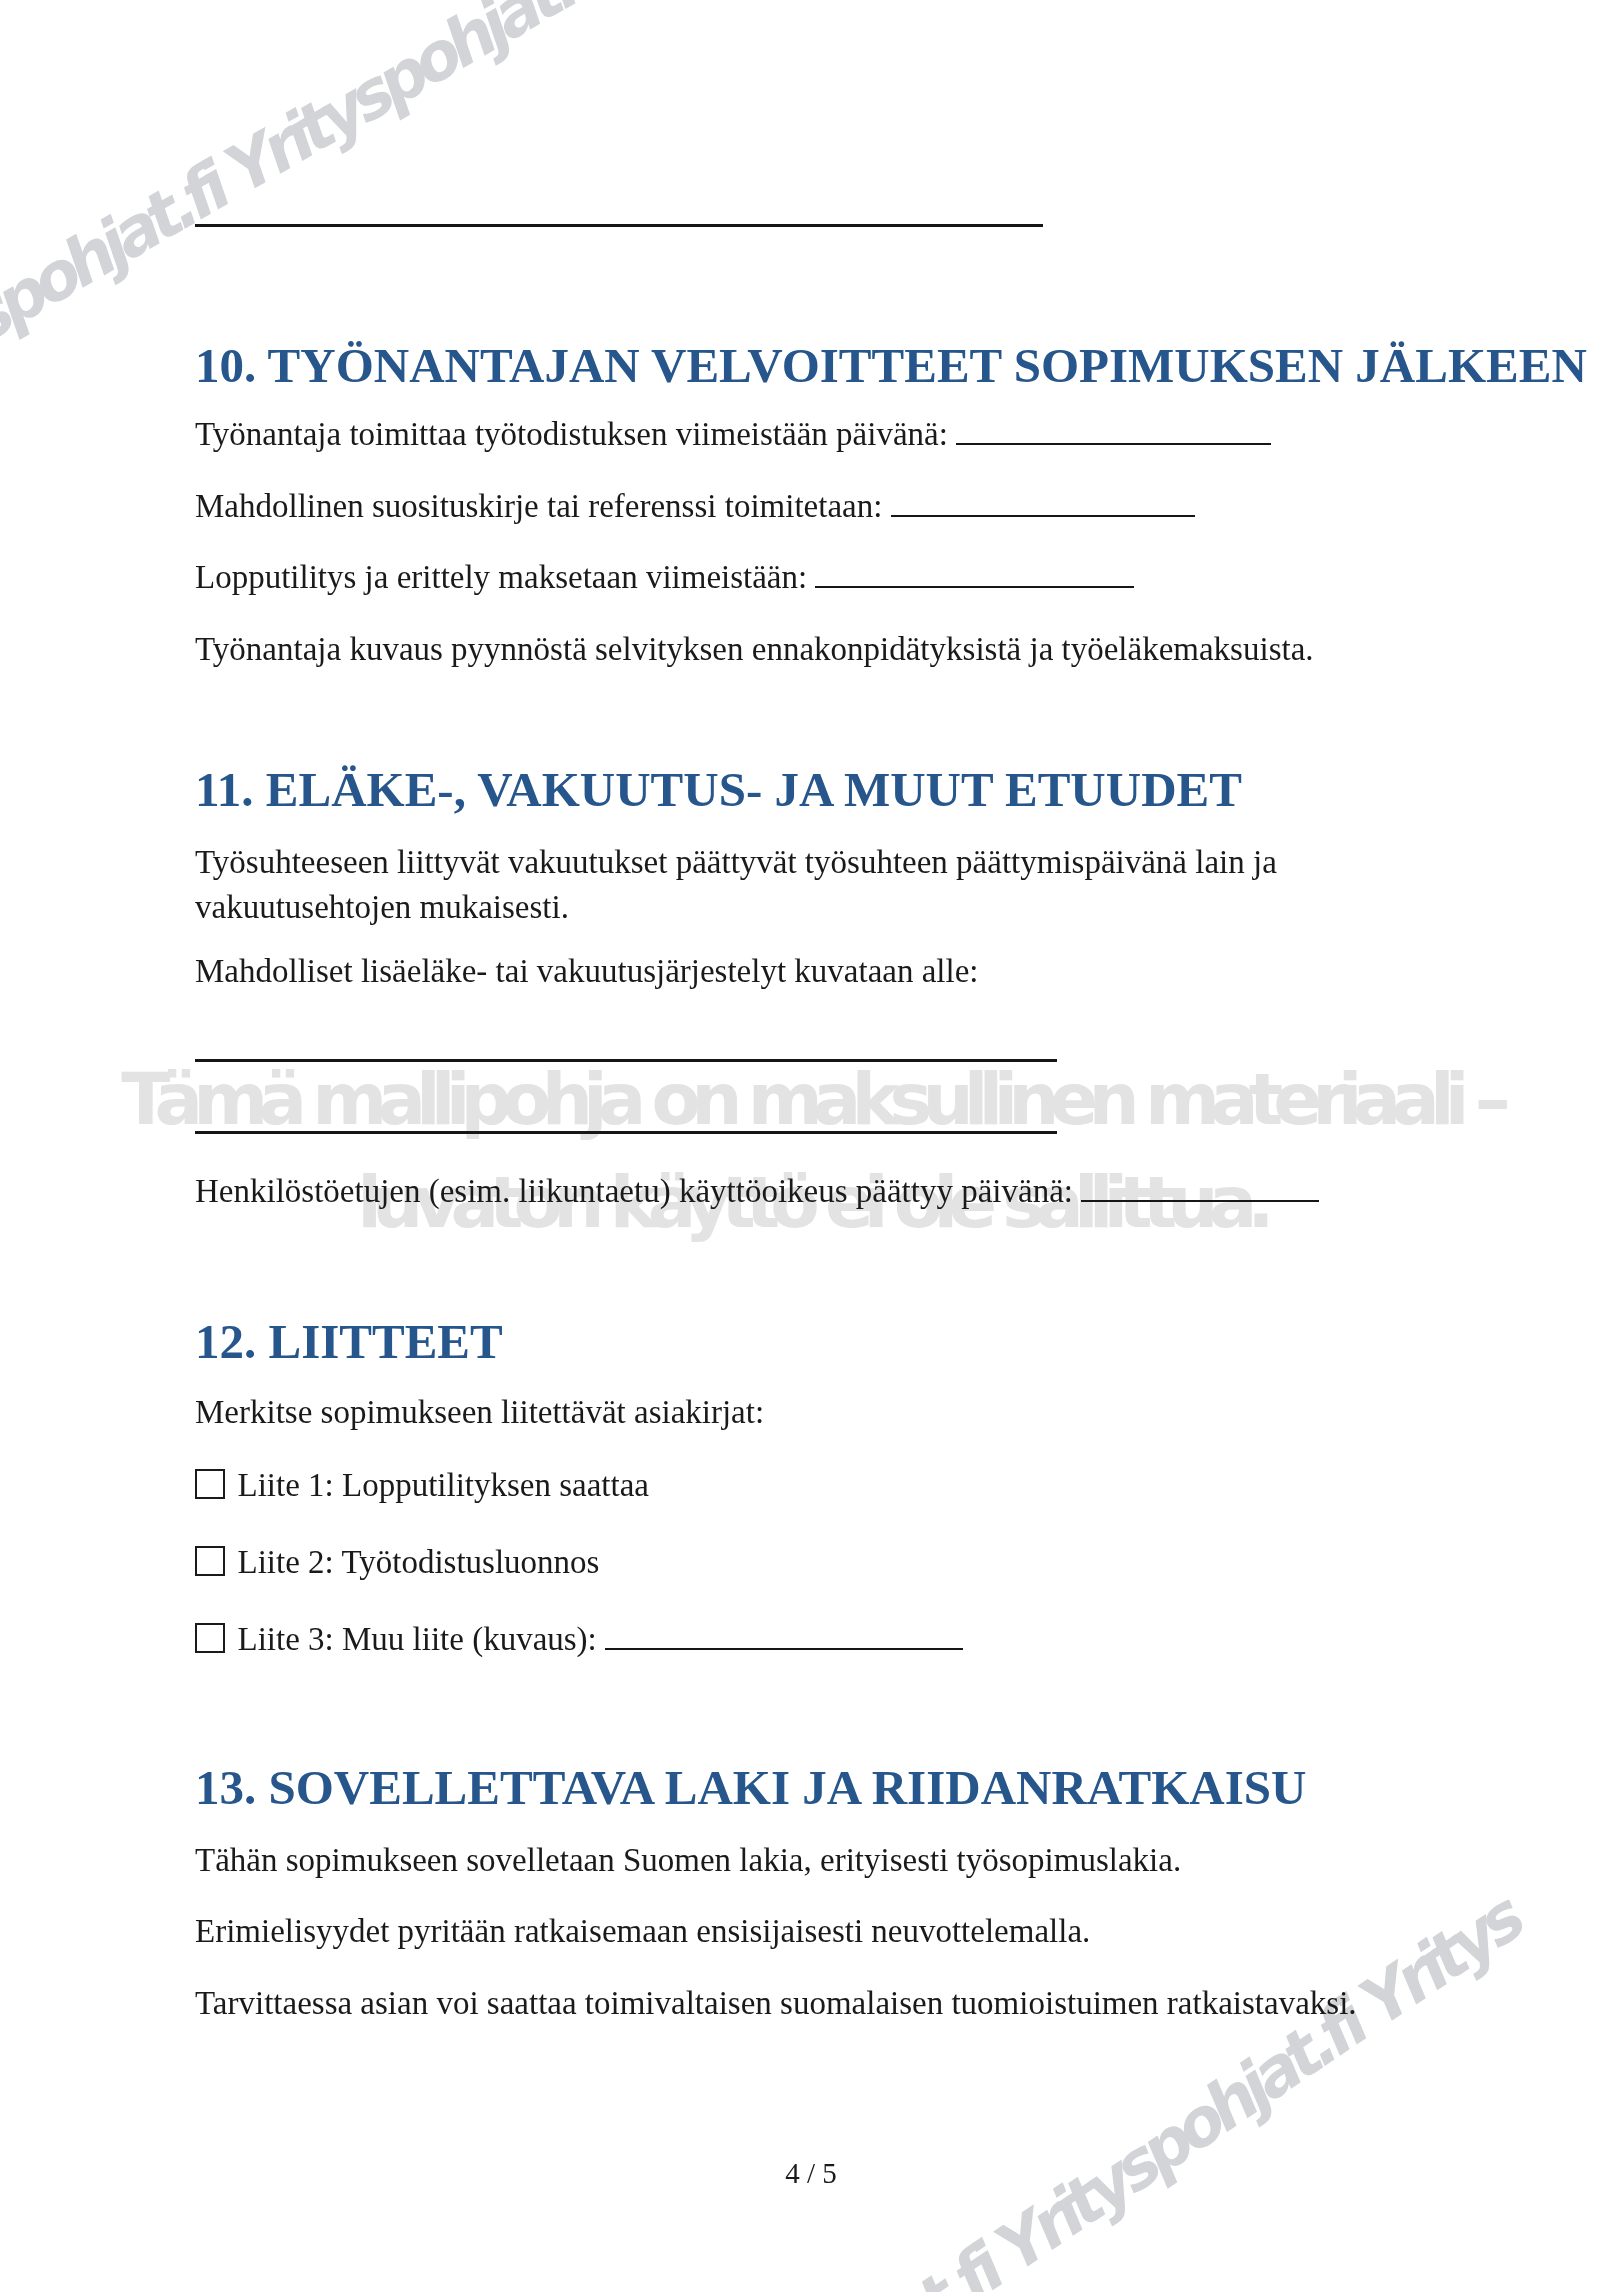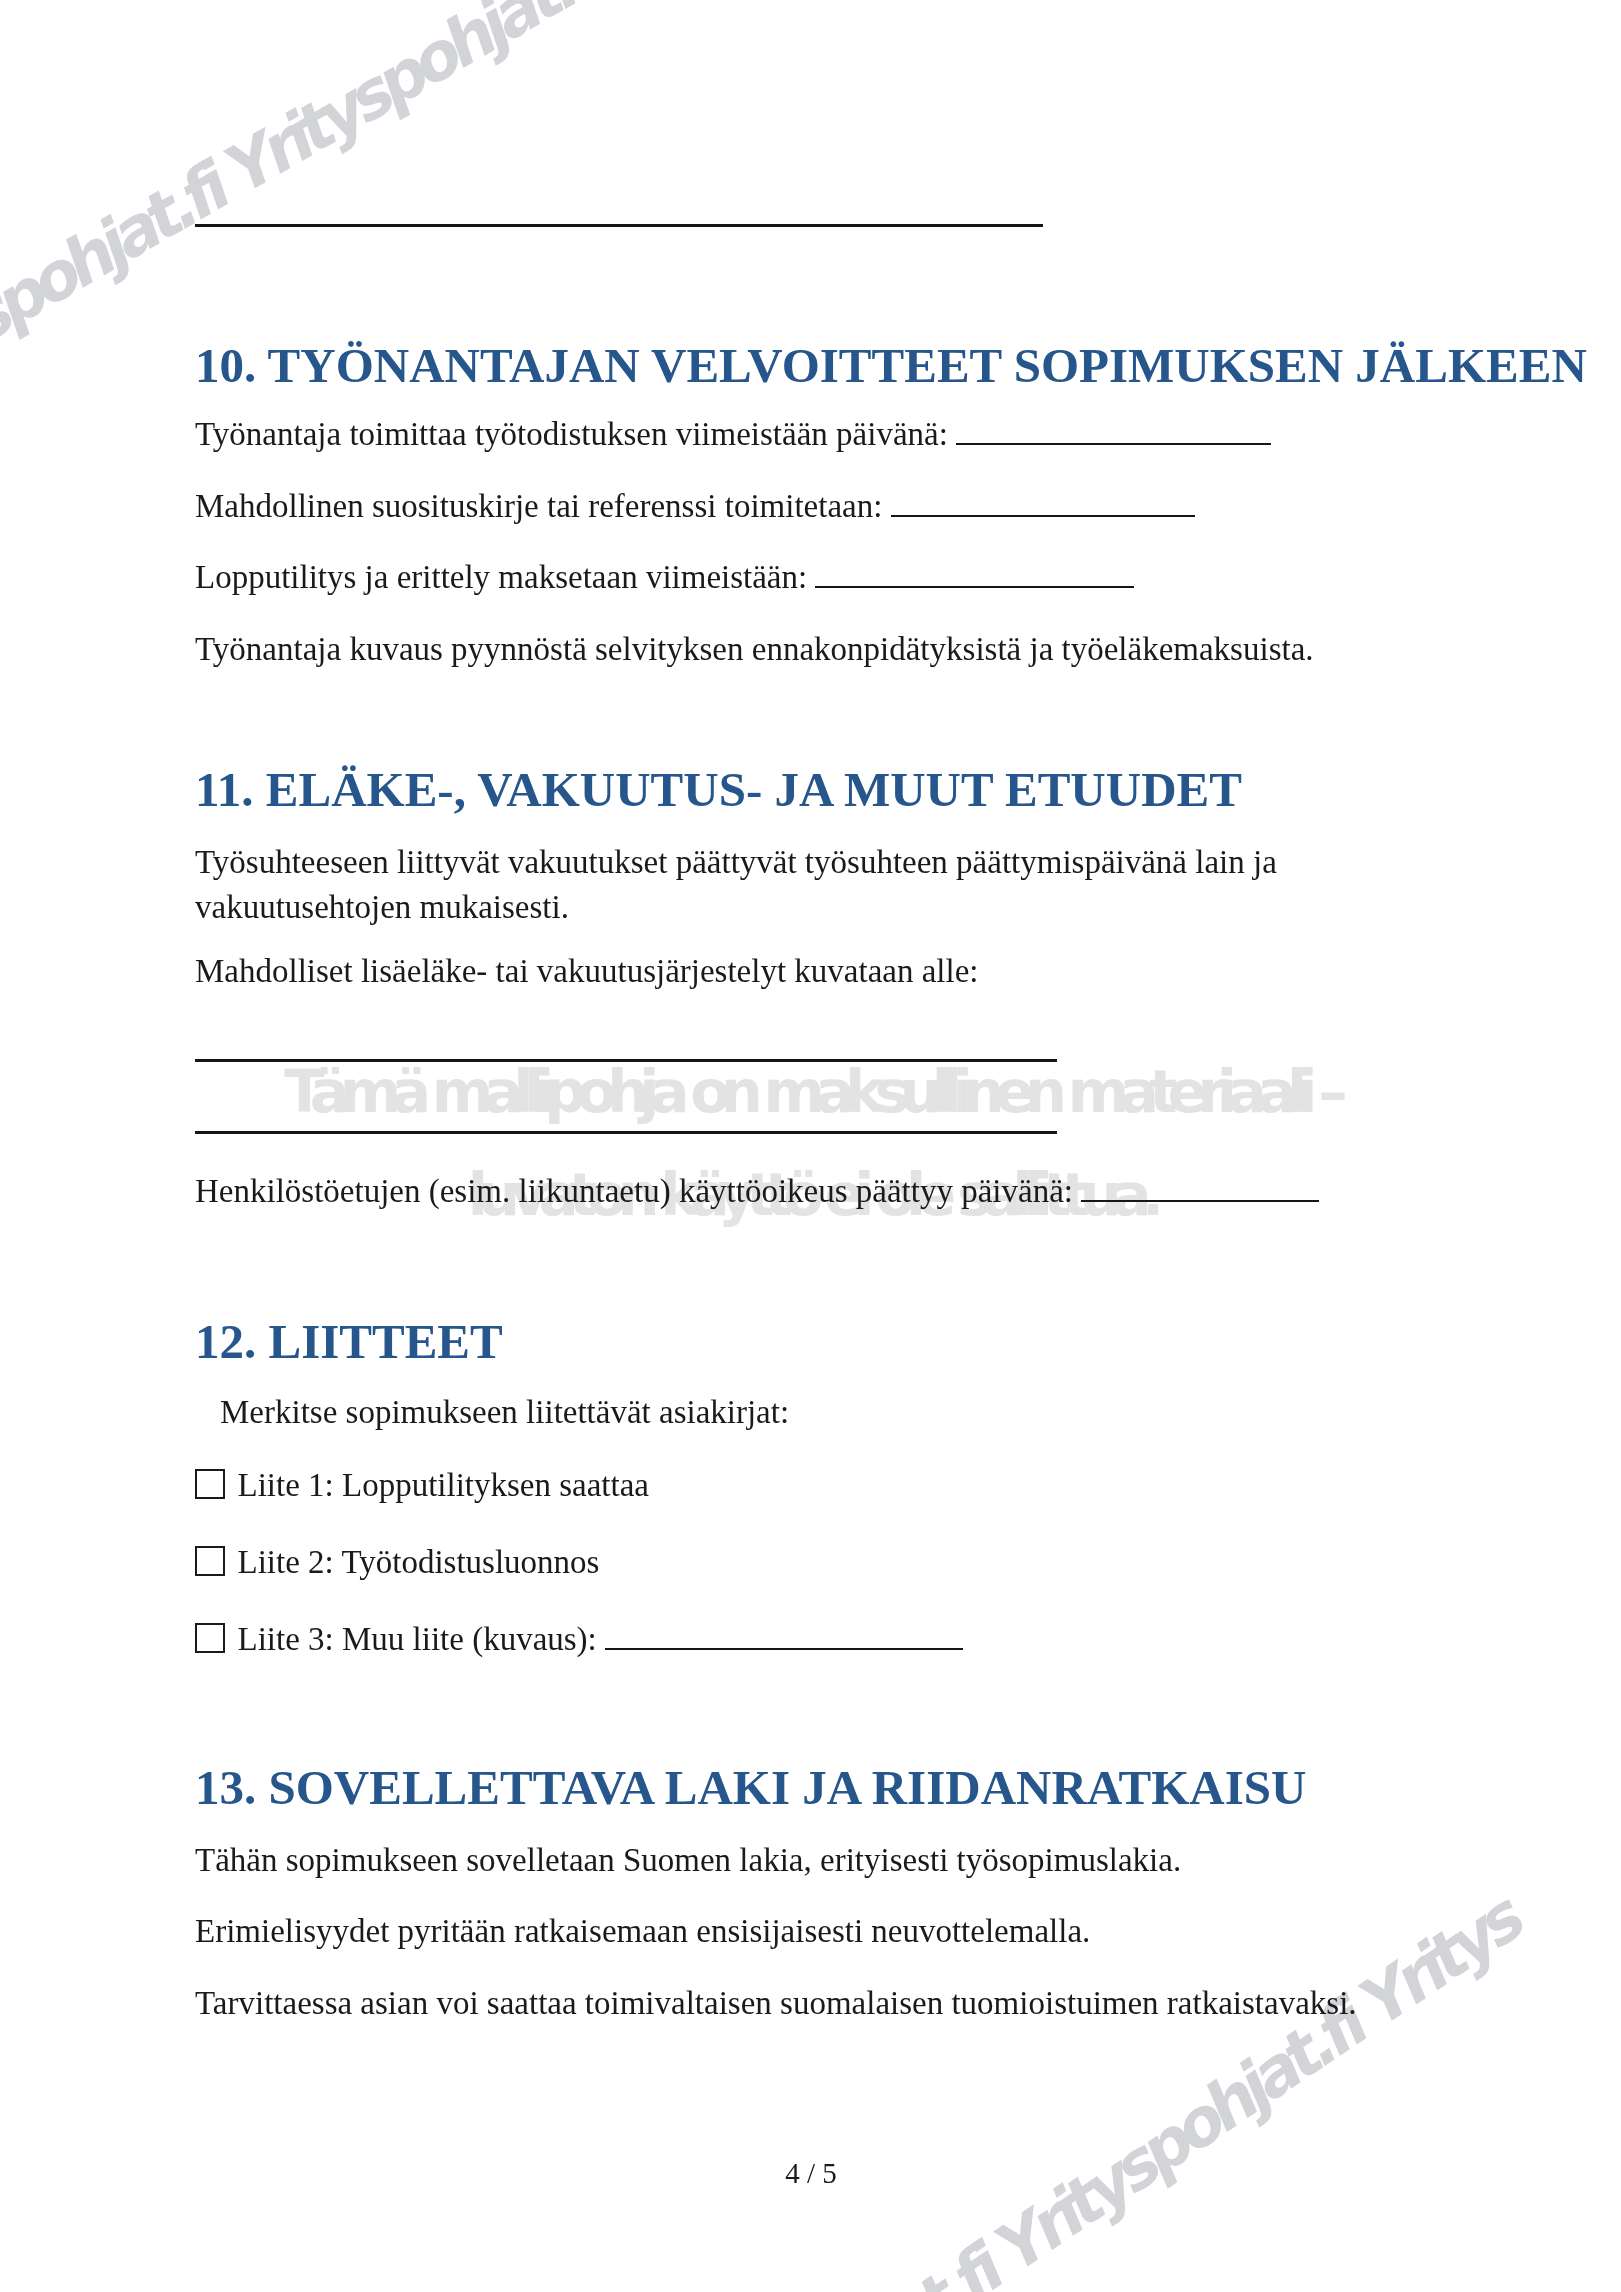--- a/index.html
+++ b/index.html
@@ -18,21 +18,21 @@
     font-size:66px;letter-spacing:-7.2px;
     color:#d2d4d8;transform-origin:0 0;
   }
   .wm-topleft{left:-45px;top:291px;transform:rotate(-30deg);}
   .wm-bottomright{left:860px;top:2306px;transform:rotate(-34deg);}
   .wm-center{
     position:absolute;z-index:1;white-space:nowrap;
     left:50%;transform:translateX(-50%);
     font-family:"DejaVu Sans","Liberation Sans",sans-serif;
     font-weight:bold;
-    font-size:59px;letter-spacing:-9.9px;
+    font-size:72px;letter-spacing:-9.9px;
     color:#e3e3e4;
   }
   .wm-line1{top:1057px;}
   .wm-line2{top:1160px;}
   
   .content{position:relative;z-index:2;}
   h2{
     margin:0;font-size:49px;font-weight:bold;color:#26568b;
     white-space:nowrap;letter-spacing:0px;
   }
@@ -98,21 +98,21 @@
   <div class="rule abs" style="left:195px;top:1059px;width:862px;"></div>
   <div class="rule abs" style="left:195px;top:1131px;width:862px;"></div>
 
   <p class="body abs nowrap" style="left:195px;top:1169px;">
     <span>Henkilöstöetujen (esim. liikuntaetu) käyttöoikeus päättyy päivänä:</span>
     <span class="fill" style="width:238px;"></span>
   </p>
 
   <h2 class="abs" style="left:195px;top:1313px;">12. LIITTEET</h2>
 
-  <p class="body abs nowrap" style="left:195px;top:1390px;margin-left:25px;">Merkitse sopimukseen liitettävät asiakirjat:</p>
+  <p class="body abs nowrap" style="left:195px;top:1390px;">Merkitse sopimukseen liitettävät asiakirjat:</p>
 
   <p class="body abs nowrap" style="left:195px;top:1463px;">
     <span class="cb"></span><span>Liite 1: Lopputilityksen saattaa</span>
   </p>
 
   <p class="body abs nowrap" style="left:195px;top:1540px;">
     <span class="cb"></span><span>Liite 2: Työtodistusluonnos</span>
   </p>
 
   <p class="body abs nowrap" style="left:195px;top:1617px;">

